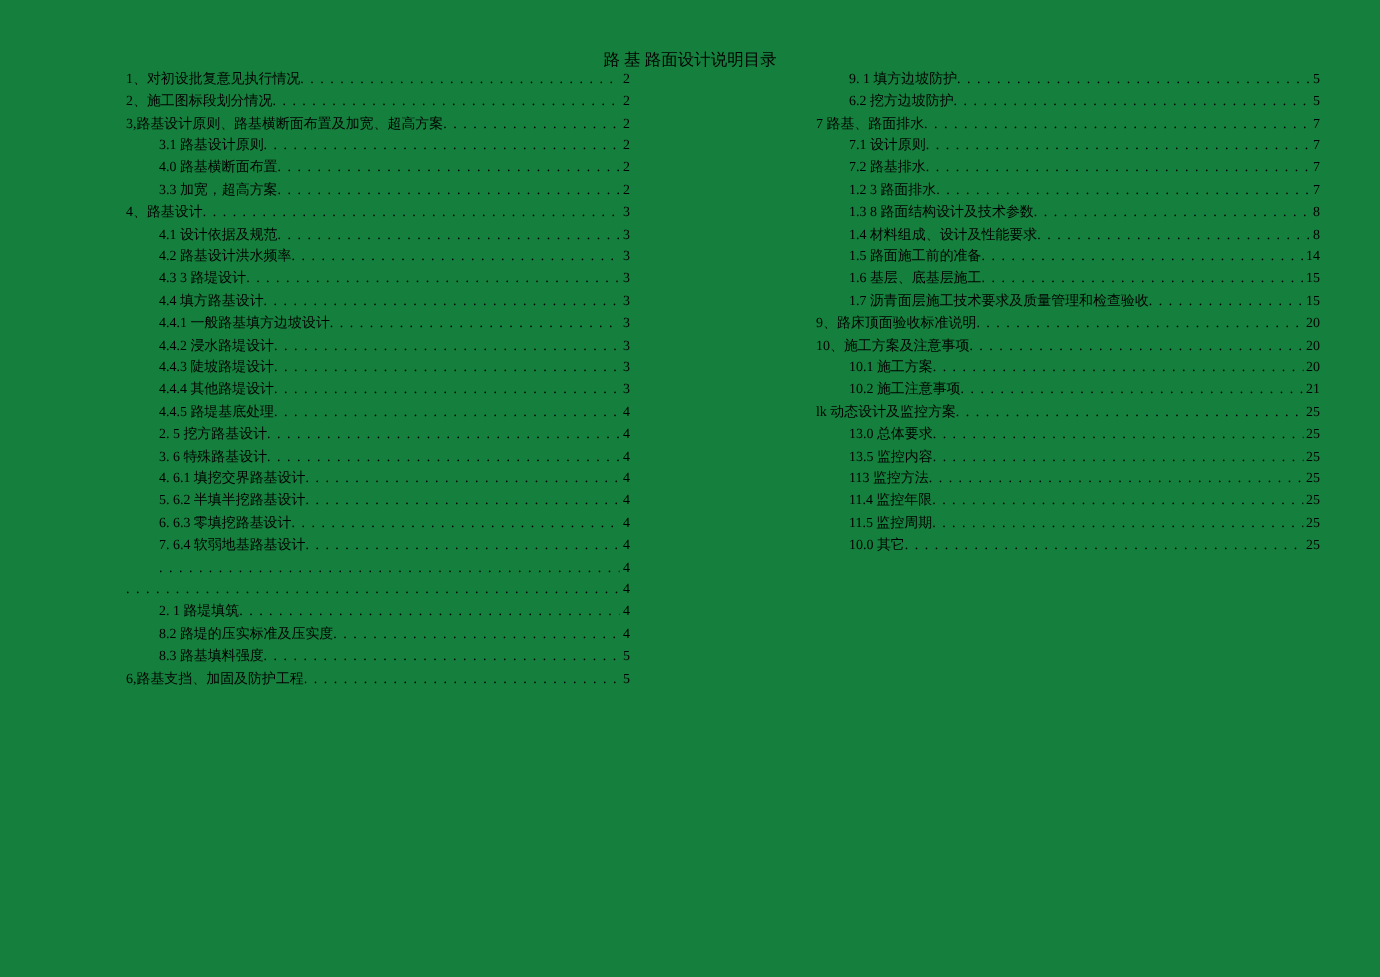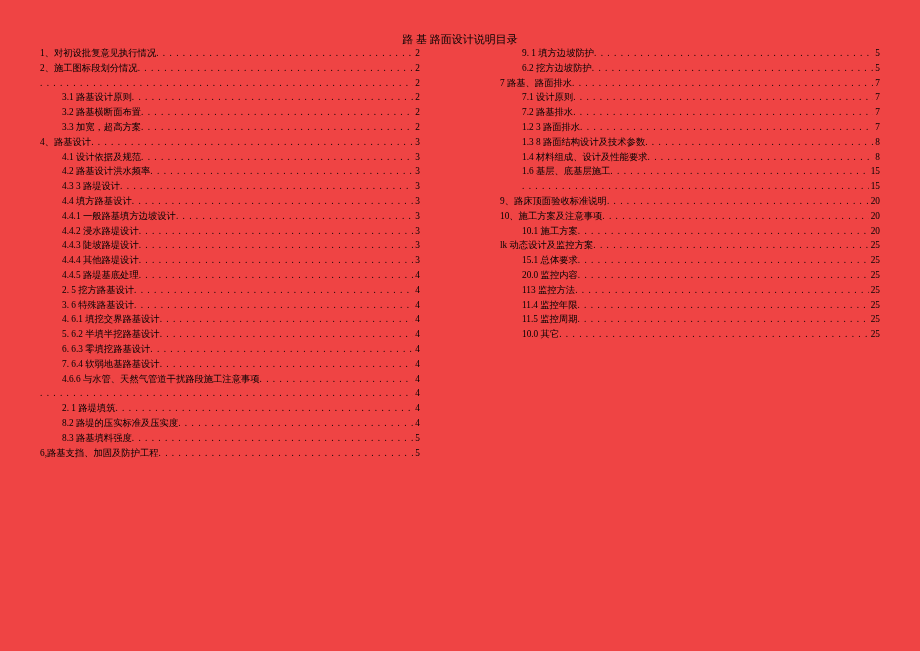--- a/index.html
+++ b/index.html
@@ -6,21 +6,21 @@
       margin: 0;
       padding: 0;
       background: #fff;
       font-family: "SimSun", "Microsoft YaHei", serif;
       font-size: 10px;
       color: #000;
     }
     .page {
       width: 920px;
       height: 651px;
-      background: #ef4444;
+      background: #15803d;
       position: relative;
       display: flex;
     }
     .title {
       position: absolute;
       top: 32px;
       left: 0;
       width: 920px;
       text-align: center;
       font-size: 11px;
@@ -35,20 +35,21 @@
       width: 50%;
       padding: 0 40px;
       box-sizing: border-box;
     }
     .toc-row {
       display: flex;
       align-items: flex-start;
       white-space: nowrap;
       line-height: 14.8px;
       font-size: 9.3px;
+      margin-left: 44px;
     }
     .toc-label {
       flex: 0 0 auto;
     }
     .toc-dots {
       flex: 1 1 auto;
       overflow: hidden;
       letter-spacing: 1px;
     }
     .toc-dots::before {
@@ -72,30 +73,31 @@
           <span class="toc-label">1、对初设批复意见执行情况</span>
           <span class="toc-dots"></span>
           <span class="toc-page">2</span>
         </div>
         <div class="toc-row ind-0">
           <span class="toc-label">2、施工图标段划分情况</span>
           <span class="toc-dots"></span>
           <span class="toc-page">2</span>
         </div>
         <div class="toc-row ind-0">
+          <span class="toc-label">3,路基设计原则、路基横断面布置及加宽、超高方案</span>
           <span class="toc-dots"></span>
           <span class="toc-page">2</span>
         </div>
         <div class="toc-row ind-1">
           <span class="toc-label">3.1    路基设计原则</span>
           <span class="toc-dots"></span>
           <span class="toc-page">2</span>
         </div>
         <div class="toc-row ind-1">
-          <span class="toc-label">3.2    路基横断面布置</span>
+          <span class="toc-label">4.0    路基横断面布置</span>
           <span class="toc-dots"></span>
           <span class="toc-page">2</span>
         </div>
         <div class="toc-row ind-1">
           <span class="toc-label">3.3    加宽，超高方案</span>
           <span class="toc-dots"></span>
           <span class="toc-page">2</span>
         </div>
         <div class="toc-row ind-0">
           <span class="toc-label">4、路基设计</span>
@@ -171,21 +173,20 @@
           <span class="toc-label">6.    6.3 零填挖路基设计</span>
           <span class="toc-dots"></span>
           <span class="toc-page">4</span>
         </div>
         <div class="toc-row ind-1">
           <span class="toc-label">7.    6.4 软弱地基路基设计</span>
           <span class="toc-dots"></span>
           <span class="toc-page">4</span>
         </div>
         <div class="toc-row ind-1">
-          <span class="toc-label">4.6.6 与水管、天然气管道干扰路段施工注意事项</span>
           <span class="toc-dots"></span>
           <span class="toc-page">4</span>
         </div>
         <div class="toc-row ind-0">
           <span class="toc-dots"></span>
           <span class="toc-page">4</span>
         </div>
         <div class="toc-row ind-1">
           <span class="toc-label">2.    1 路堤填筑</span>
           <span class="toc-dots"></span>
@@ -242,55 +243,66 @@
           <span class="toc-label">1.3    8 路面结构设计及技术参数</span>
           <span class="toc-dots"></span>
           <span class="toc-page">8</span>
         </div>
         <div class="toc-row ind-1">
           <span class="toc-label">1.4    材料组成、设计及性能要求</span>
           <span class="toc-dots"></span>
           <span class="toc-page">8</span>
         </div>
         <div class="toc-row ind-1">
+          <span class="toc-label">1.5    路面施工前的准备</span>
+          <span class="toc-dots"></span>
+          <span class="toc-page">14</span>
+        </div>
+        <div class="toc-row ind-1">
           <span class="toc-label">1.6    基层、底基层施工</span>
           <span class="toc-dots"></span>
           <span class="toc-page">15</span>
         </div>
         <div class="toc-row ind-1">
+          <span class="toc-label">1.7    沥青面层施工技术要求及质量管理和检查验收</span>
           <span class="toc-dots"></span>
           <span class="toc-page">15</span>
         </div>
         <div class="toc-row ind-0">
           <span class="toc-label">9、路床顶面验收标准说明</span>
           <span class="toc-dots"></span>
           <span class="toc-page">20</span>
         </div>
         <div class="toc-row ind-0">
           <span class="toc-label">10、施工方案及注意事项</span>
           <span class="toc-dots"></span>
           <span class="toc-page">20</span>
         </div>
         <div class="toc-row ind-1">
           <span class="toc-label">10.1    施工方案</span>
           <span class="toc-dots"></span>
           <span class="toc-page">20</span>
         </div>
+        <div class="toc-row ind-1">
+          <span class="toc-label">10.2    施工注意事项</span>
+          <span class="toc-dots"></span>
+          <span class="toc-page">21</span>
+        </div>
         <div class="toc-row ind-0">
           <span class="toc-label">lk 动态设计及监控方案</span>
           <span class="toc-dots"></span>
           <span class="toc-page">25</span>
         </div>
         <div class="toc-row ind-1">
-          <span class="toc-label">15.1    总体要求</span>
-          <span class="toc-dots"></span>
-          <span class="toc-page">25</span>
-        </div>
-        <div class="toc-row ind-1">
-          <span class="toc-label">20.0    监控内容</span>
+          <span class="toc-label">13.0    总体要求</span>
+          <span class="toc-dots"></span>
+          <span class="toc-page">25</span>
+        </div>
+        <div class="toc-row ind-1">
+          <span class="toc-label">13.5    监控内容</span>
           <span class="toc-dots"></span>
           <span class="toc-page">25</span>
         </div>
         <div class="toc-row ind-1">
           <span class="toc-label">113 监控方法</span>
           <span class="toc-dots"></span>
           <span class="toc-page">25</span>
         </div>
         <div class="toc-row ind-1">
           <span class="toc-label">11.4    监控年限</span>

